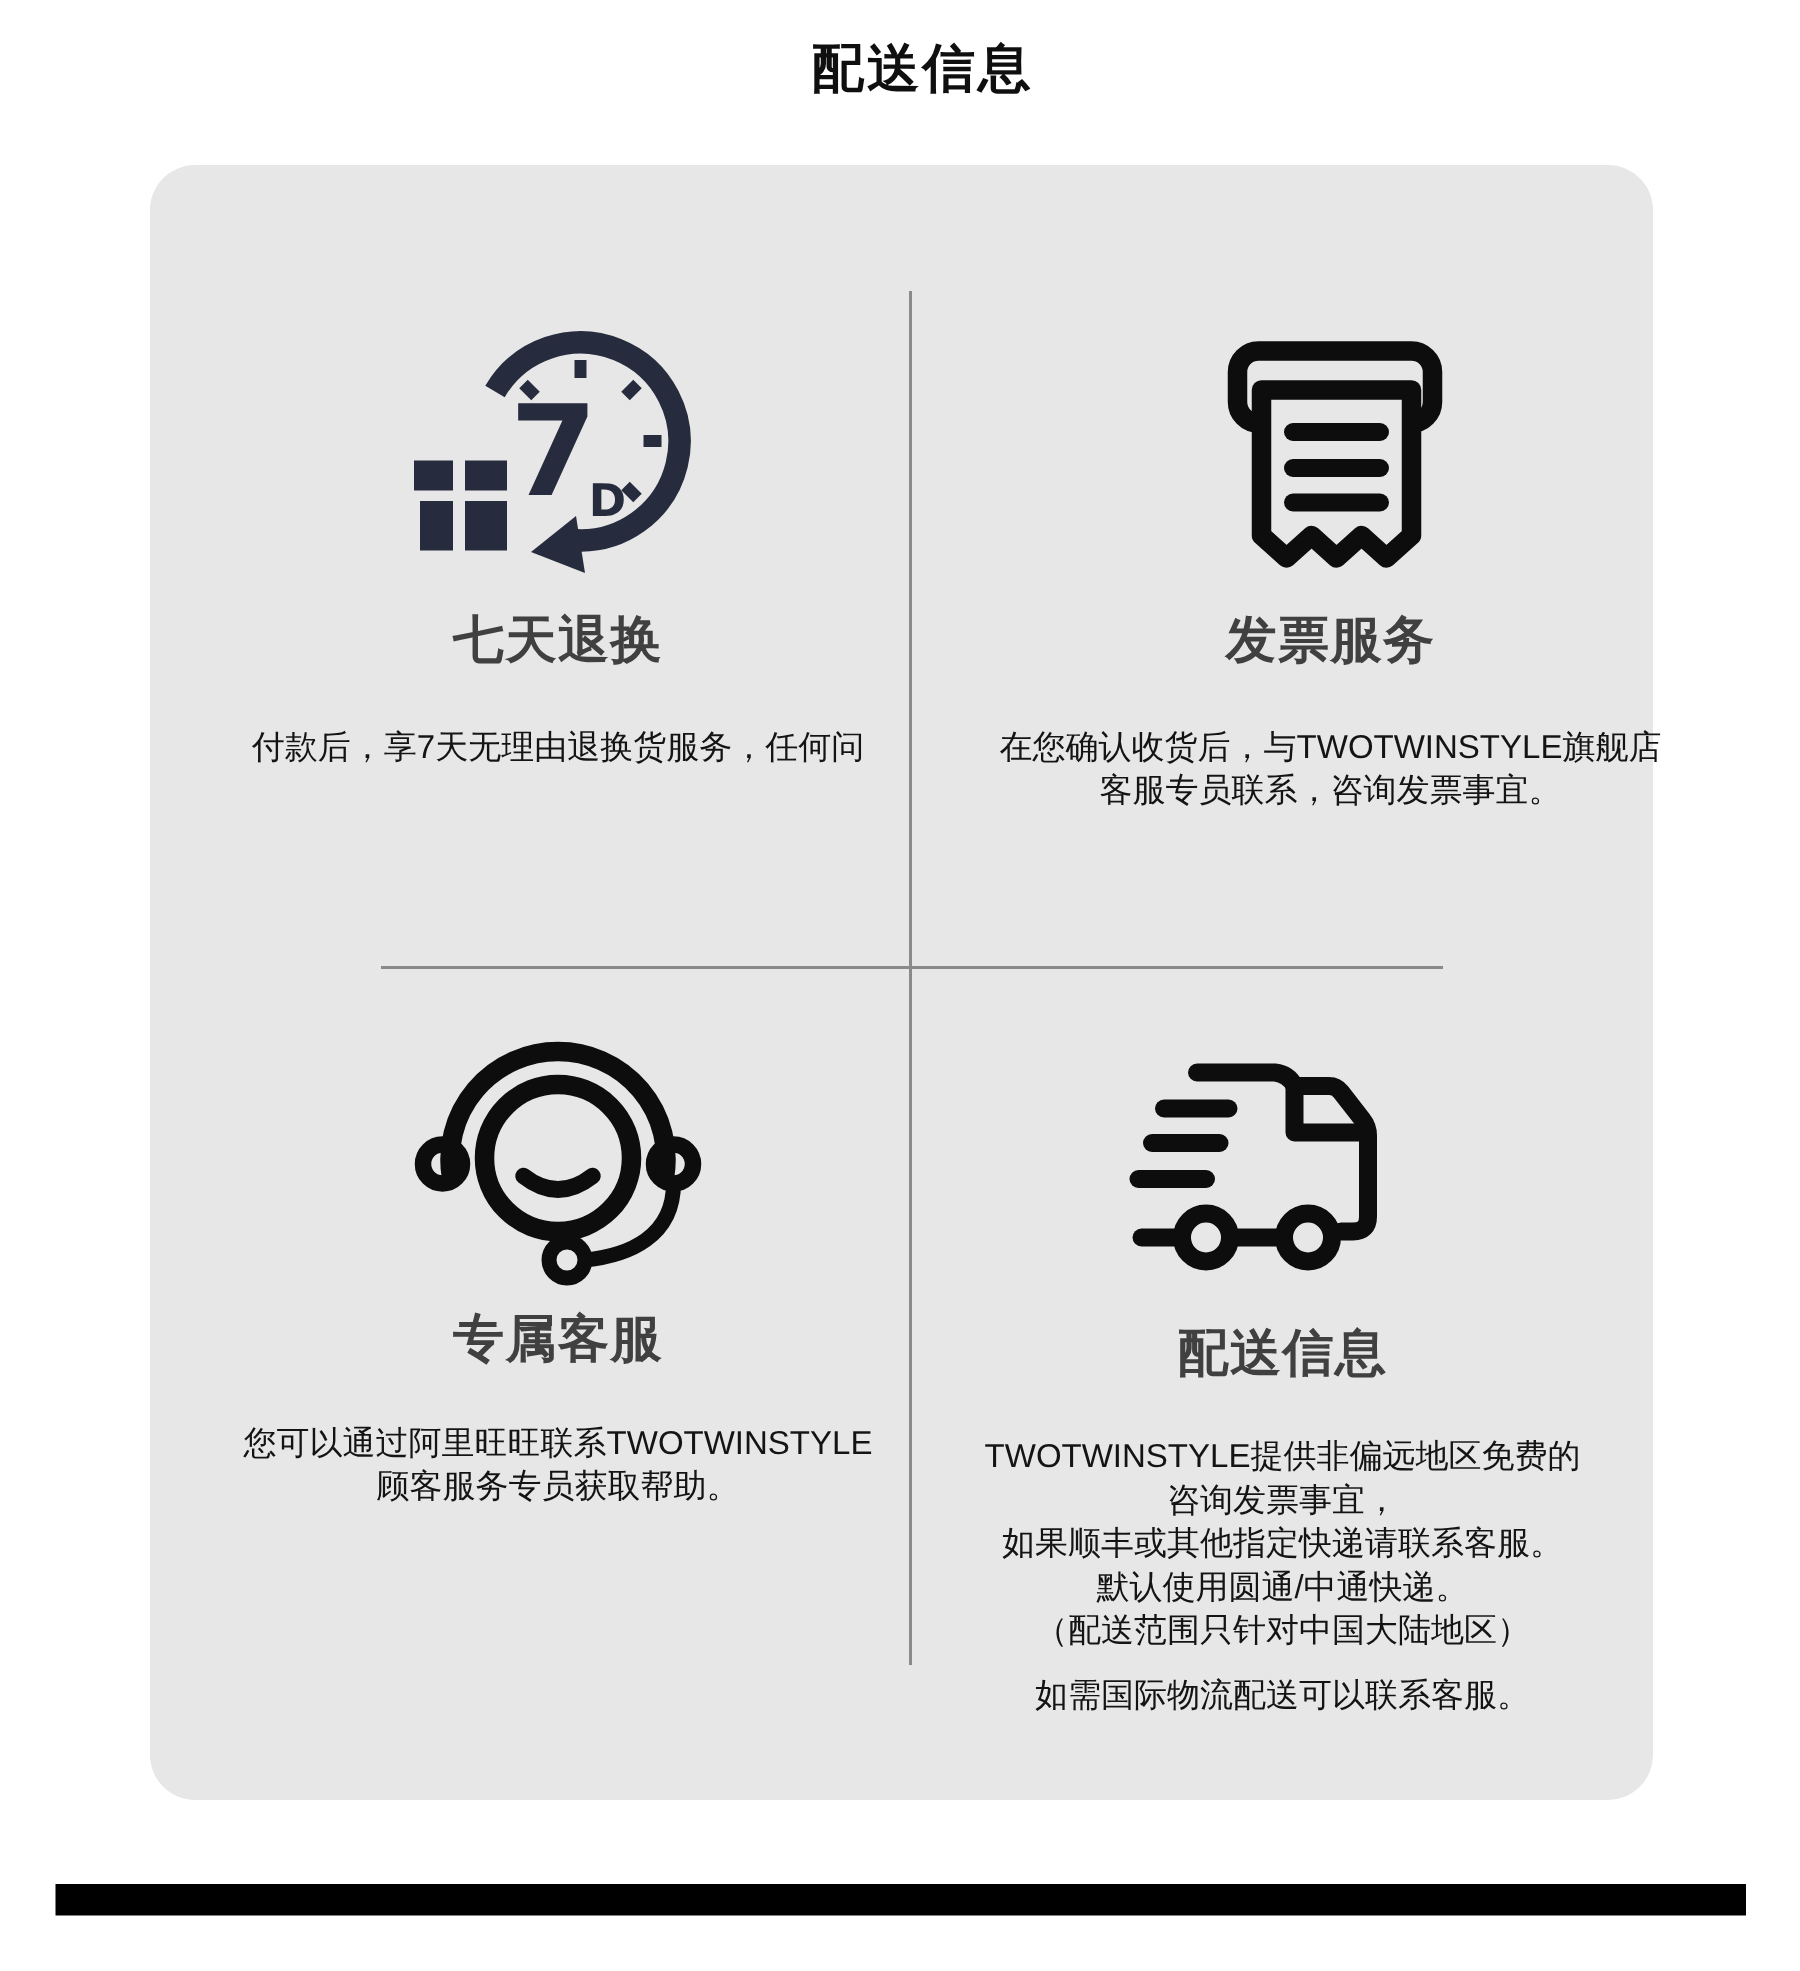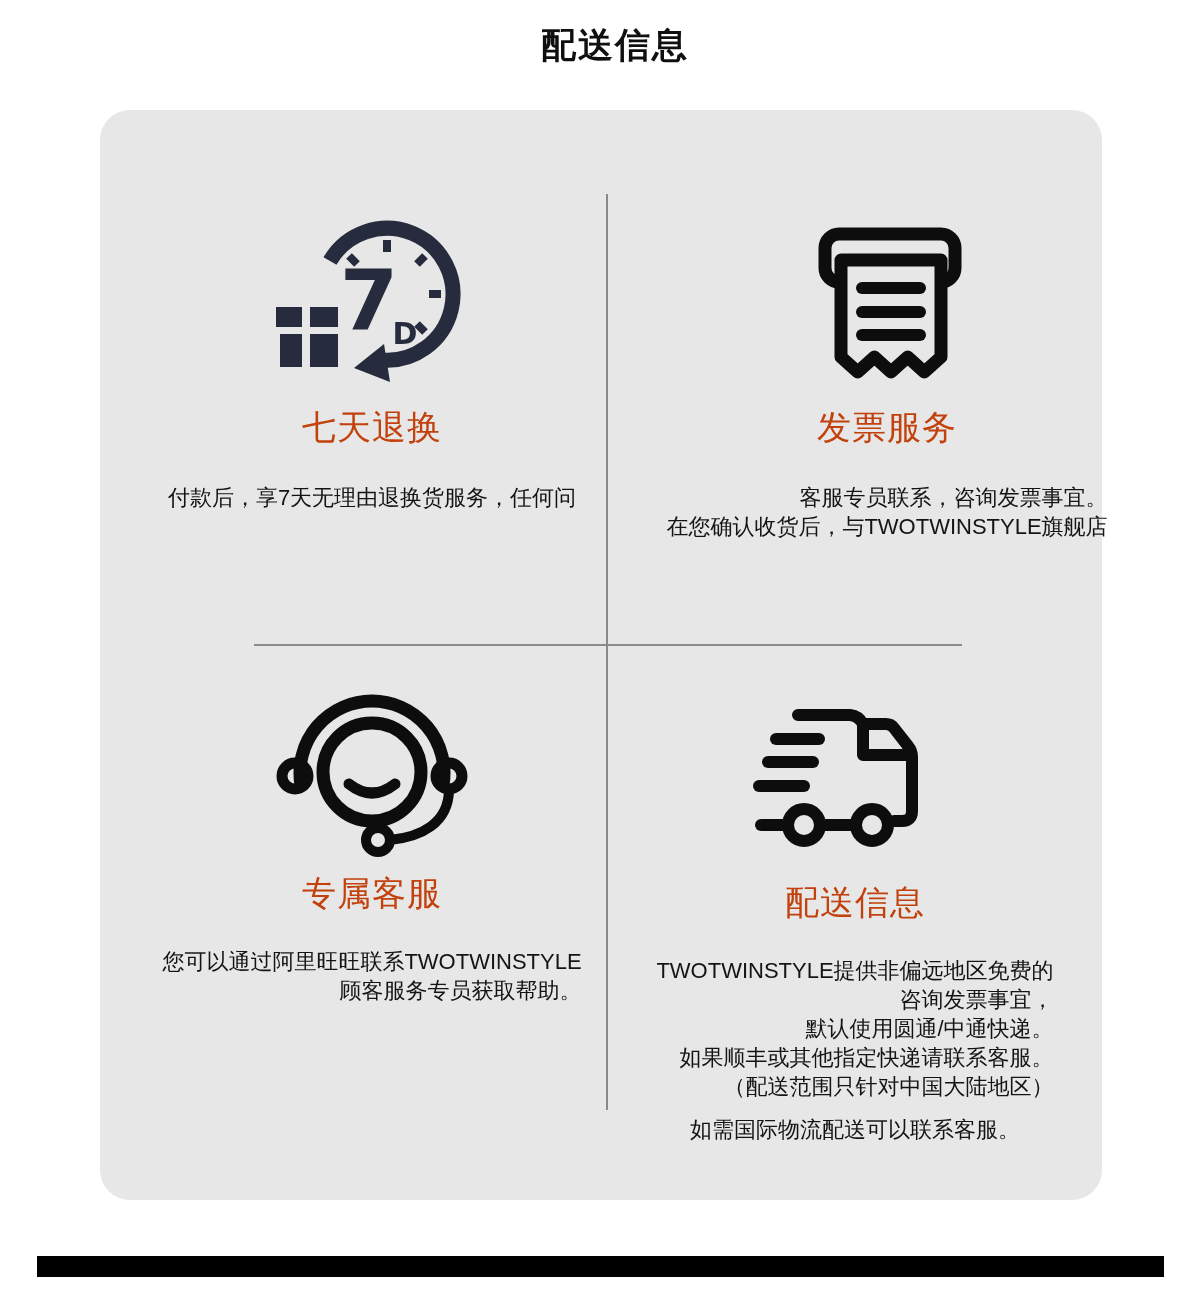--- a/index.html
+++ b/index.html
@@ -20,26 +20,26 @@
   .quad{position:absolute;display:flex;flex-direction:column;align-items:center;text-align:center;}
   .q1{left:18px;top:0;width:508px;}
   .q2{left:508px;top:0;width:558px;}
   .q3{left:18px;top:528px;width:508px;}
   .q4{left:508px;top:537px;width:494px;}
   .icon-wrap{display:block;line-height:0;}
   .q1 .icon-wrap{margin-top:100px;}
   .q2 .icon-wrap{margin-top:112px;}
   .q3 .icon-wrap{margin-top:46px;}
   .q4 .icon-wrap{margin-top:48px;}
-  .sec-title{font-size:34px;font-weight:400;color:#c2410c;line-height:44px;letter-spacing:1px;text-align:center;}
+  .sec-title{font-size:34px;font-weight:700;color:#404040;line-height:44px;letter-spacing:1px;text-align:center;}
   .q1 .sec-title{margin-top:5px;}
   .q2 .sec-title{margin-top:15px;}
   .q3 .sec-title{margin-top:9px;}
   .q4 .sec-title{margin-top:19px;}
-  .sec-body{margin-top:34px;font-size:22px;line-height:29px;color:#141414;text-align:right;}
+  .sec-body{margin-top:34px;font-size:22px;line-height:29px;color:#141414;}
   .q3 .sec-body,.q4 .sec-body{margin-top:32px;}
   .sec-body div{white-space:nowrap;}
   .sec-extra{margin-top:14px;font-size:22px;line-height:29px;white-space:nowrap;color:#141414;text-align:center;}
   .footer-bar{position:absolute;left:37px;top:1256px;width:1127px;height:21px;background:#000000;}
   svg text{font-family:"DejaVu Sans","Liberation Sans",sans-serif;}
 </style>
 </head>
 <body>
 
 <div class="page">
@@ -86,22 +86,22 @@
           <path d="M29,38 H129 V135 l-16.7,15 -16.6,-15 -16.7,15 -16.6,-15 -16.7,15 L29,135 Z" fill="#e7e7e7" stroke="#0d0d0d" stroke-width="13" stroke-linejoin="round"></path>
           <g stroke="#0d0d0d" stroke-width="12" stroke-linecap="round">
             <path d="M50,66 H108"></path>
             <path d="M50,90 H108"></path>
             <path d="M50,113 H108"></path>
           </g>
         </svg>
       </span>
       <div class="sec-title">发票服务</div>
       <div class="sec-body">
+        <div>在您确认收货后，与TWOTWINSTYLE旗舰店</div>
         <div>客服专员联系，咨询发票事宜。</div>
-        <div>在您确认收货后，与TWOTWINSTYLE旗舰店</div>
       </div>
     </div>
 
     <div class="quad q3">
       <span class="icon-wrap">
         <svg width="200" height="178" viewBox="0 0 200 178">
           <circle cx="100" cy="88" r="49" stroke="#0d0d0d" stroke-width="13" fill="none"></circle>
           <circle cx="23" cy="92" r="13" stroke="#0d0d0d" stroke-width="11" fill="none"></circle>
           <circle cx="177" cy="92" r="13" stroke="#0d0d0d" stroke-width="11" fill="none"></circle>
           <path d="M29,101 A72,72 0 1 1 171,101" stroke="#0d0d0d" stroke-width="13" fill="none"></path>
@@ -130,22 +130,22 @@
             <path d="M72,130 H104"></path>
             <circle cx="54" cy="130" r="16" fill="#e7e7e7"></circle>
             <circle cx="122" cy="130" r="16" fill="#e7e7e7"></circle>
           </g>
         </svg>
       </span>
       <div class="sec-title">配送信息</div>
       <div class="sec-body">
         <div>TWOTWINSTYLE提供非偏远地区免费的</div>
         <div>咨询发票事宜，</div>
+        <div>如果顺丰或其他指定快递请联系客服。</div>
         <div>默认使用圆通/中通快递。</div>
-        <div>如果顺丰或其他指定快递请联系客服。</div>
         <div>（配送范围只针对中国大陆地区）</div>
       </div>
       <div class="sec-extra">如需国际物流配送可以联系客服。</div>
     </div>
 
   </div>
 
   <div class="footer-bar"></div>
 
 </div>

